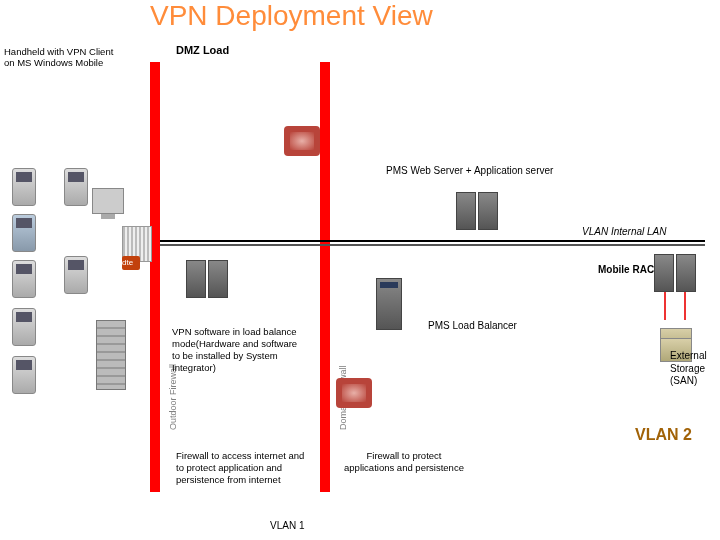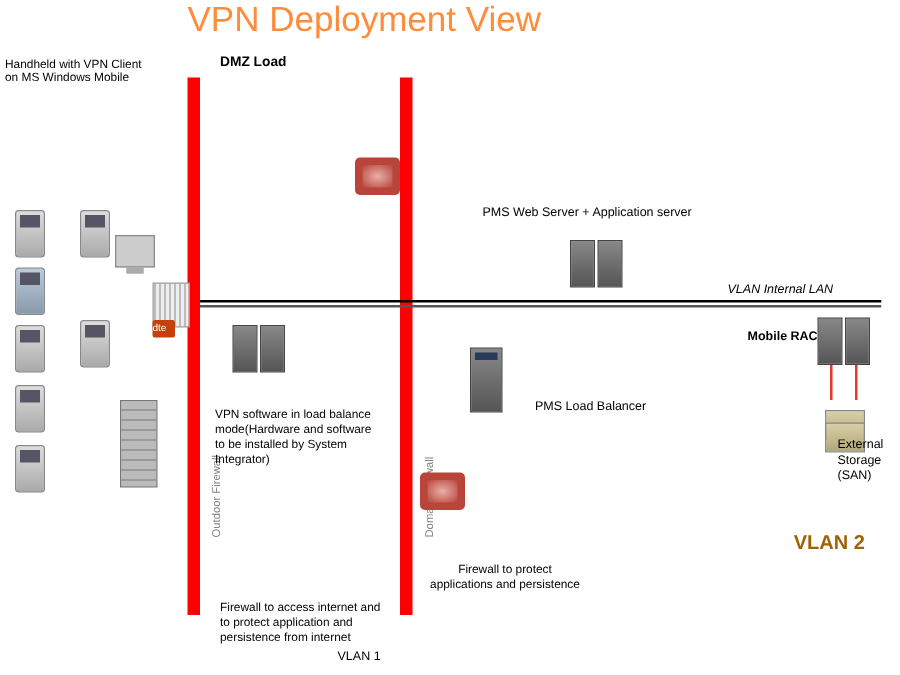--- a/index.html
+++ b/index.html
@@ -197,17 +197,17 @@
 <div class="plain-label" style="left:428px; top:320px; font-weight:500;">PMS Load Balancer</div>
 
 <div class="router-icon" style="left:336px; top:378px;"></div>
 
 <div class="v-line" style="left:664px; top:292px; height:28px; background:#e33;"></div>
 <div class="v-line" style="left:684px; top:292px; height:28px; background:#e33;"></div>
 <div class="storage" style="left:660px; top:328px;"></div>
 <div class="storage" style="left:660px; top:338px;"></div>
 <div class="plain-label" style="left:670px; top:318px; width:50px;margin-top:32px;">External Storage (SAN)</div>
 
-<div class="fw-text" style="left:176px; top:450px;margin-top:31px;">Firewall to access internet and to protect  application and persistence from internet</div>
+<div class="fw-text" style="left:176px; top:450px;">Firewall to access internet and to protect  application and persistence from internet</div>
 <div class="fw-text" style="left:344px; top:450px; text-align:center; width:120px;">Firewall to protect applications and persistence</div>
 
 <div class="vlan1">VLAN 1</div>
 <div class="vlan2">VLAN 2</div>
 
 </body></html>

